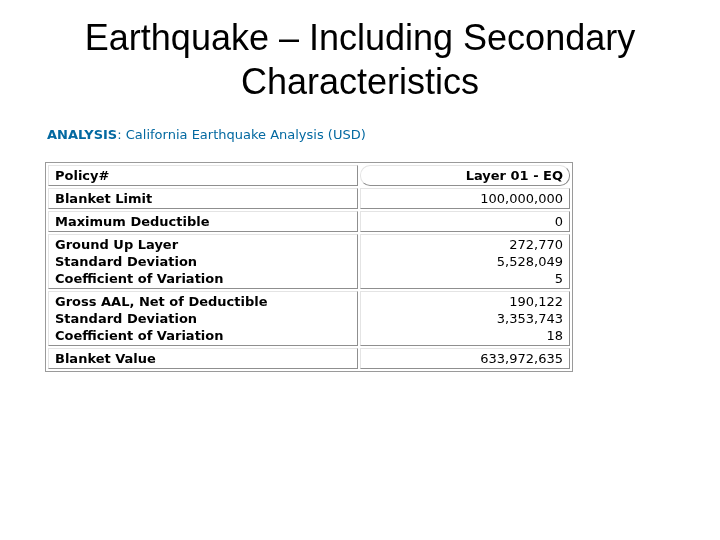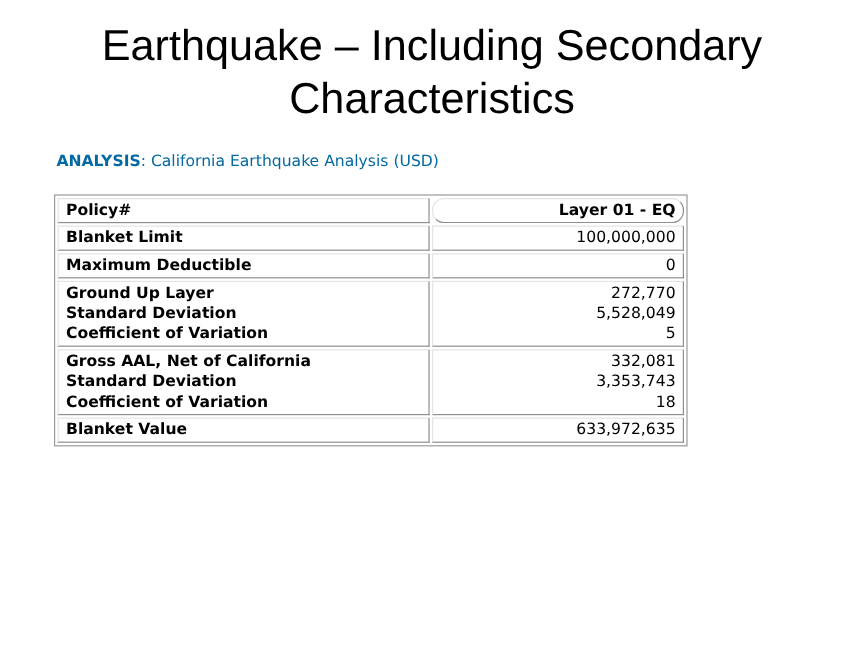--- a/index.html
+++ b/index.html
@@ -124,26 +124,26 @@
             <div>Coefficient of Variation</div>
           </td>
           <td class="value">
             <div>272,770</div>
             <div>5,528,049</div>
             <div>5</div>
           </td>
         </tr>
         <tr>
           <td class="label">
-            <div>Gross AAL, Net of California</div>
+            <div>Gross AAL, Net of Deductible</div>
             <div>Standard Deviation</div>
             <div>Coefficient of Variation</div>
           </td>
           <td class="value">
-            <div>332,081</div>
+            <div>190,122</div>
             <div>3,353,743</div>
             <div>18</div>
           </td>
         </tr>
         <tr>
           <td class="label">
             <div>Blanket Value</div>
           </td>
           <td class="value">
             <div>633,972,635</div>

